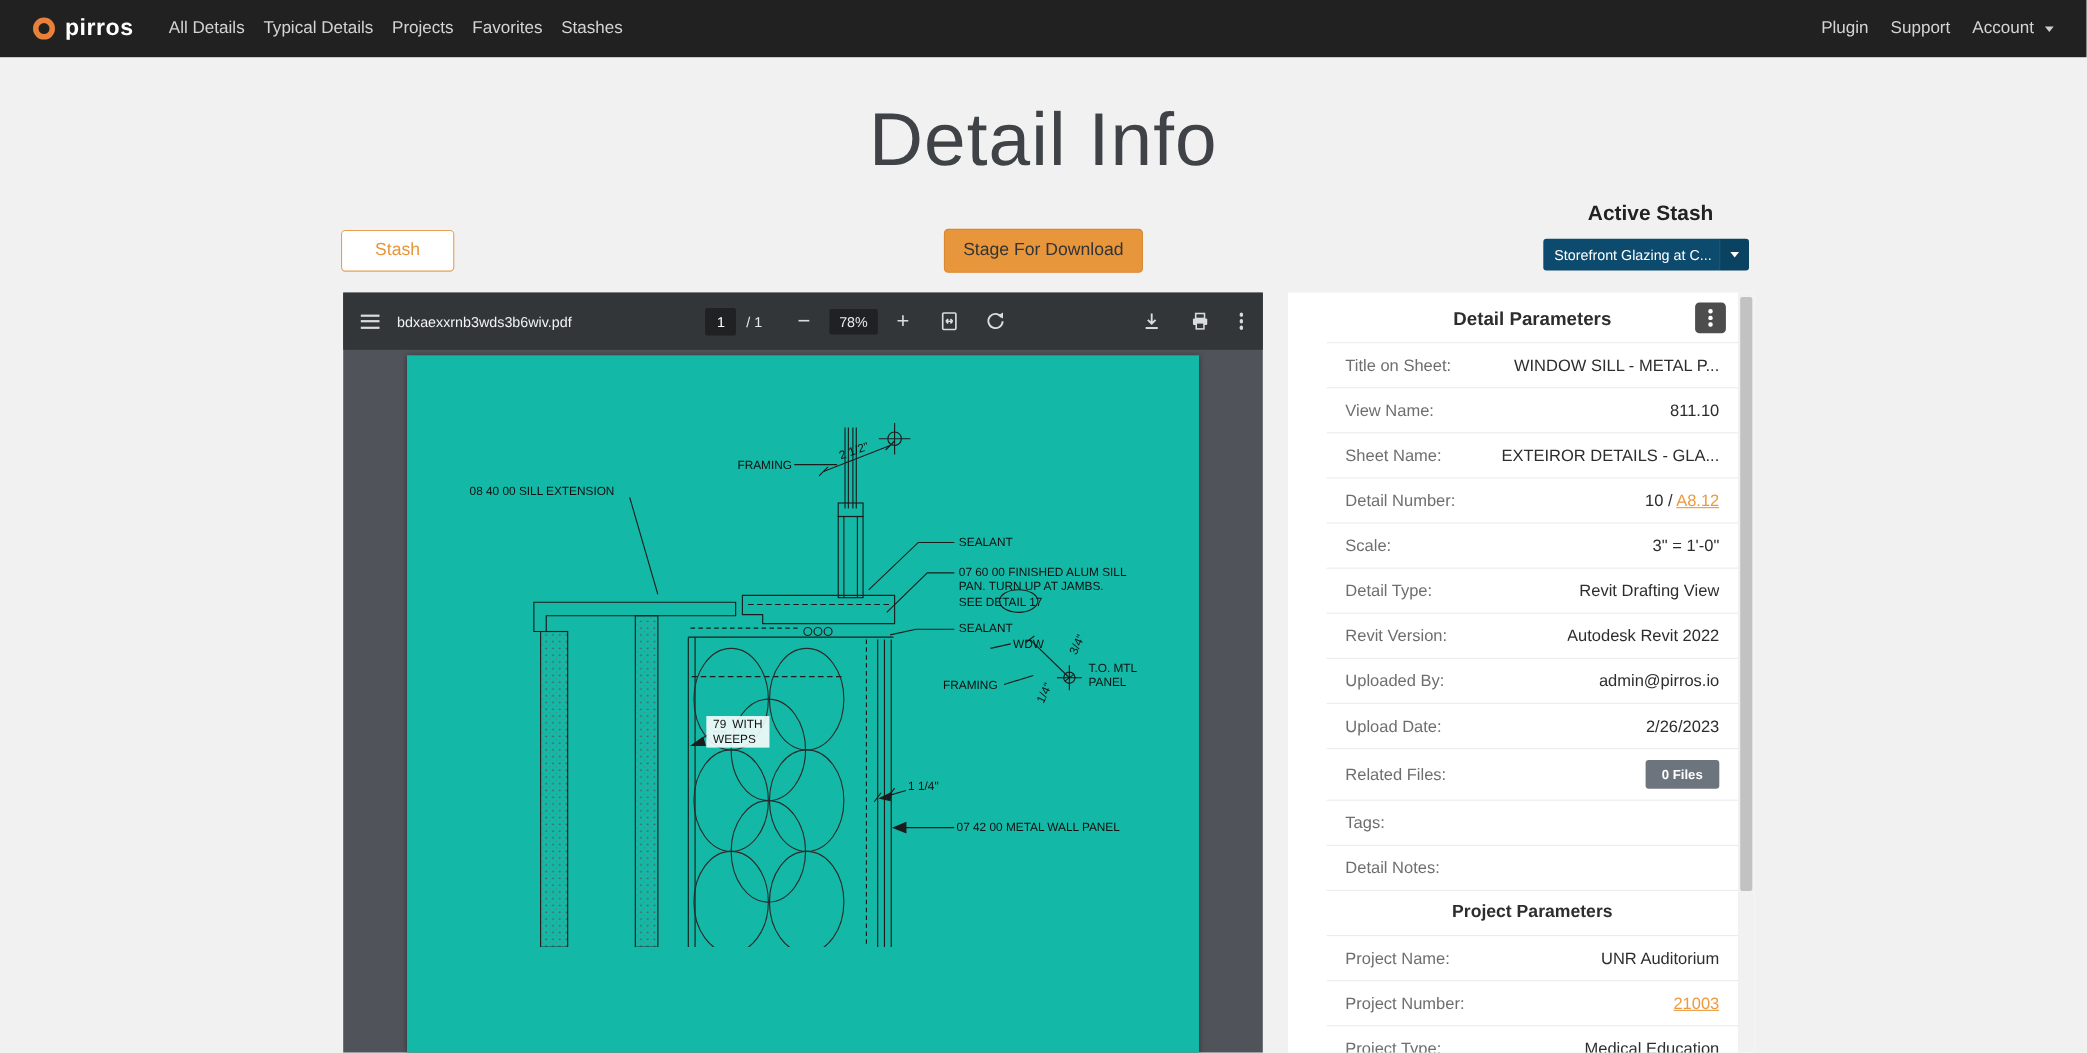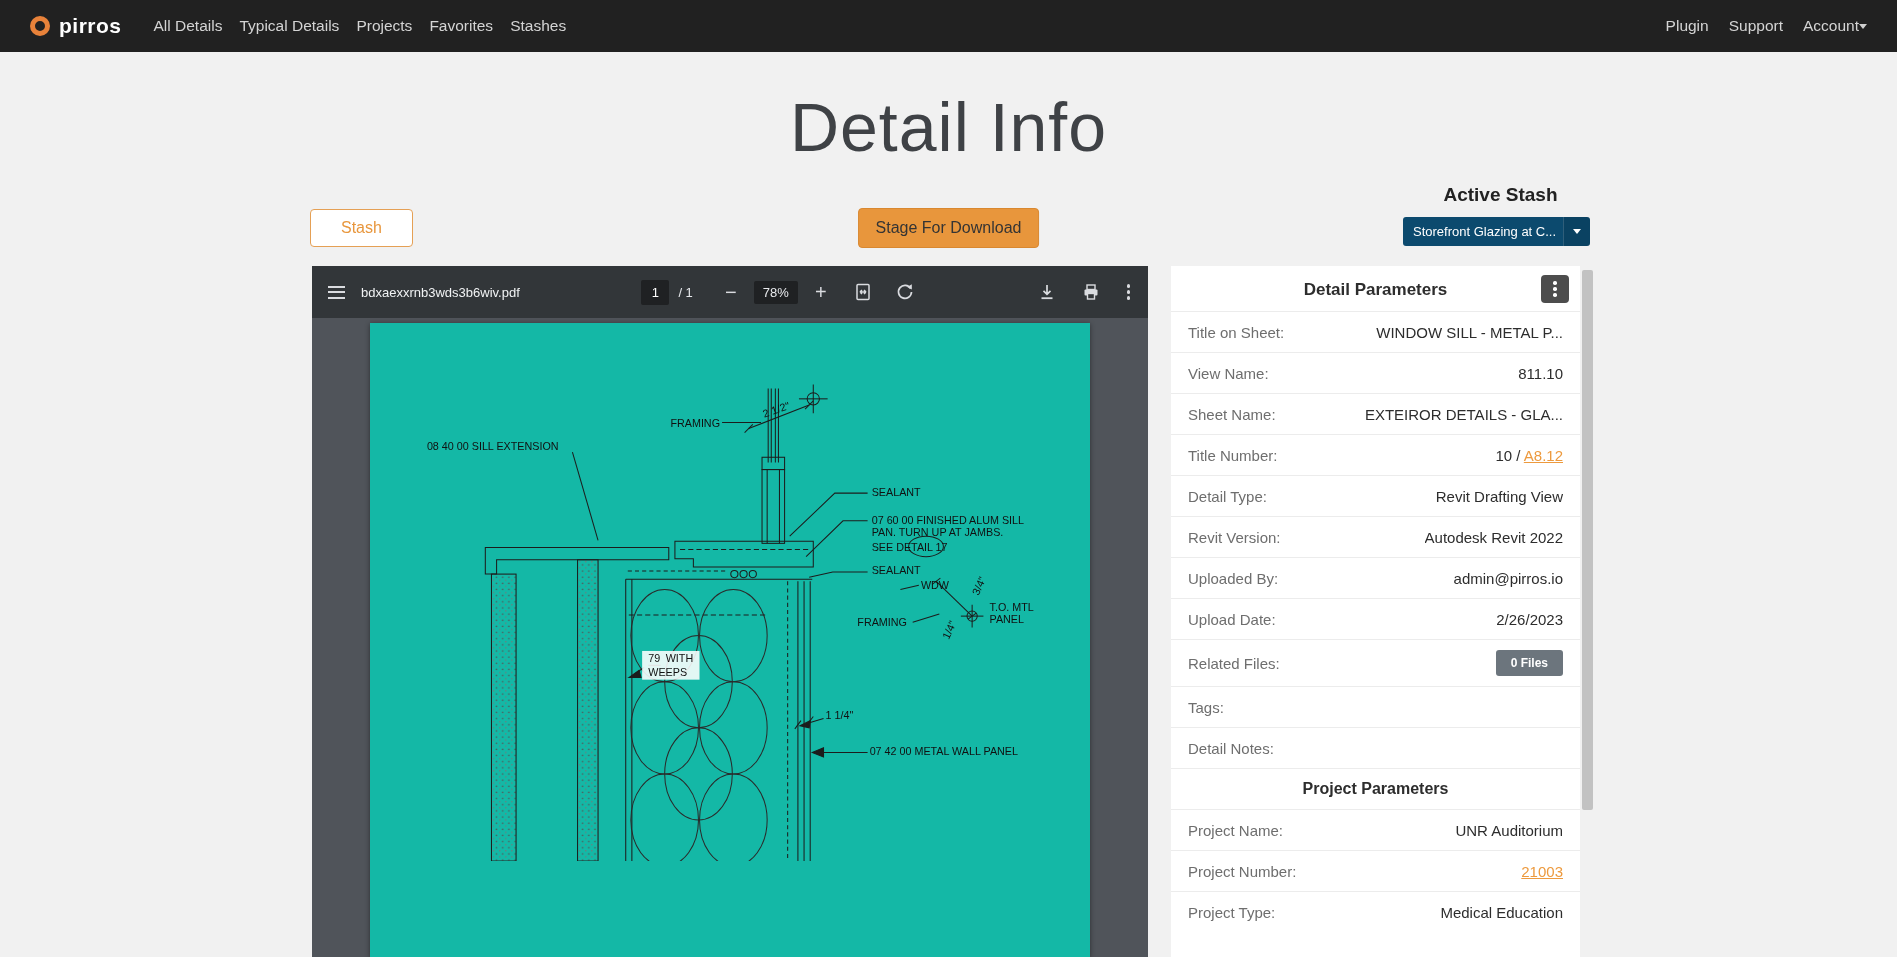--- a/index.html
+++ b/index.html
@@ -8,21 +8,21 @@
 
   
   .navbar { position:absolute; top:0; left:0; right:0; height:52px; background:#212121;
             display:flex; align-items:center; padding:0 30px; color:#d4d4d4; z-index:10; }
   .brand { display:flex; align-items:center; gap:9px; color:#ffffff; font-size:21px; font-weight:600;
            letter-spacing:.5px; cursor:pointer; }
   .logo-ring { width:20px; height:20px; border:5px solid #e8823a; border-radius:50%; }
   .nav-left { display:flex; gap:17px; margin-left:32px; font-size:15.5px; }
   .nav-left span, .nav-right span { cursor:pointer; white-space:nowrap; }
   .nav-right { margin-left:auto; display:flex; gap:20px; align-items:center; font-size:15.5px; }
-  .acct { display:flex; align-items:center; gap:0; }
+  .acct { display:flex; align-items:center; gap:10px; }
   .caret-sm { width:0; height:0; border-left:4.5px solid transparent; border-right:4.5px solid transparent;
               border-top:5px solid #cfcfcf; display:inline-block; }
 
   
   .page-title { position:absolute; top:88px; left:0; width:100%; text-align:center;
                 font-size:68px; font-weight:200; color:#3f4246; letter-spacing:1px; }
   .stash-btn { position:absolute; left:310px; top:209px; height:38px; padding:0 30px;
                background:#ffffff; border:1px solid #e5a055; border-radius:4px; color:#e8963c;
                font-size:16px; cursor:pointer; font-family:inherit; }
   .stage-btn { position:absolute; left:50%; transform:translateX(-50%); top:208px; height:40px;
@@ -61,21 +61,21 @@
   .dots { display:flex; flex-direction:column; gap:2.5px; cursor:pointer; padding:2px; }
   .dots i { width:3.5px; height:3.5px; border-radius:50%; background:#dadce0; display:block; }
   .viewer-body { position:absolute; top:52px; left:0; right:0; bottom:0; display:flex;
                  justify-content:center; padding-top:5px; overflow:hidden; }
   .pdf-page { width:720px; background:#14b8a6; box-shadow:0 1px 5px rgba(0,0,0,.45);padding-left:20px; }
   .pdf-page svg { display:block; width:100%; }
   .dtxt text { font-family:"Liberation Sans", sans-serif; font-size:10.5px; fill:#111; }
 
   
   .panel { position:absolute; left:1171px; top:266px; width:424px; bottom:0; background:#ffffff; }
-  .panel-inner { position:absolute; left:0; top:0; right:15px; bottom:0; overflow:hidden; }
+  .panel-inner { position:absolute; left:0; top:0; right:15px; bottom:0; overflow:hidden;padding-left:35px; }
   .panel-header { position:relative; height:45px; text-align:center; line-height:47px;
                   font-weight:bold; font-size:17px; color:#2d2d2d; }
   .panel-menu-btn { position:absolute; right:11px; top:9px; width:28px; height:28px; background:#4d4d4d;
                     border:none; border-radius:4px; display:flex; flex-direction:column; gap:2.5px;
                     align-items:center; justify-content:center; cursor:pointer; }
   .panel-menu-btn i { width:3.5px; height:3.5px; border-radius:50%; background:#ffffff; display:block; }
   .prow { height:41px; display:flex; align-items:center; justify-content:space-between;
           padding:0 17px; border-top:1px solid #ececec; font-size:15px; }
   .prow.tall { height:47px; }
   .plabel { color:#6e6e6e; white-space:nowrap; }
@@ -306,22 +306,26 @@
     </div>
     <div class="prow">
       <span class="plabel">View Name:</span>
       <span class="pvalue">811.10</span>
     </div>
     <div class="prow">
       <span class="plabel">Sheet Name:</span>
       <span class="pvalue">EXTEIROR DETAILS - GLA...</span>
     </div>
     <div class="prow">
-      <span class="plabel">Title Number:</span>
+      <span class="plabel">Detail Number:</span>
       <span class="pvalue"><span>10 / </span><a class="plink">A8.12</a></span>
+    </div>
+    <div class="prow">
+      <span class="plabel">Scale:</span>
+      <span class="pvalue">3" = 1'-0"</span>
     </div>
     <div class="prow">
       <span class="plabel">Detail Type:</span>
       <span class="pvalue">Revit Drafting View</span>
     </div>
     <div class="prow">
       <span class="plabel">Revit Version:</span>
       <span class="pvalue">Autodesk Revit 2022</span>
     </div>
     <div class="prow">

